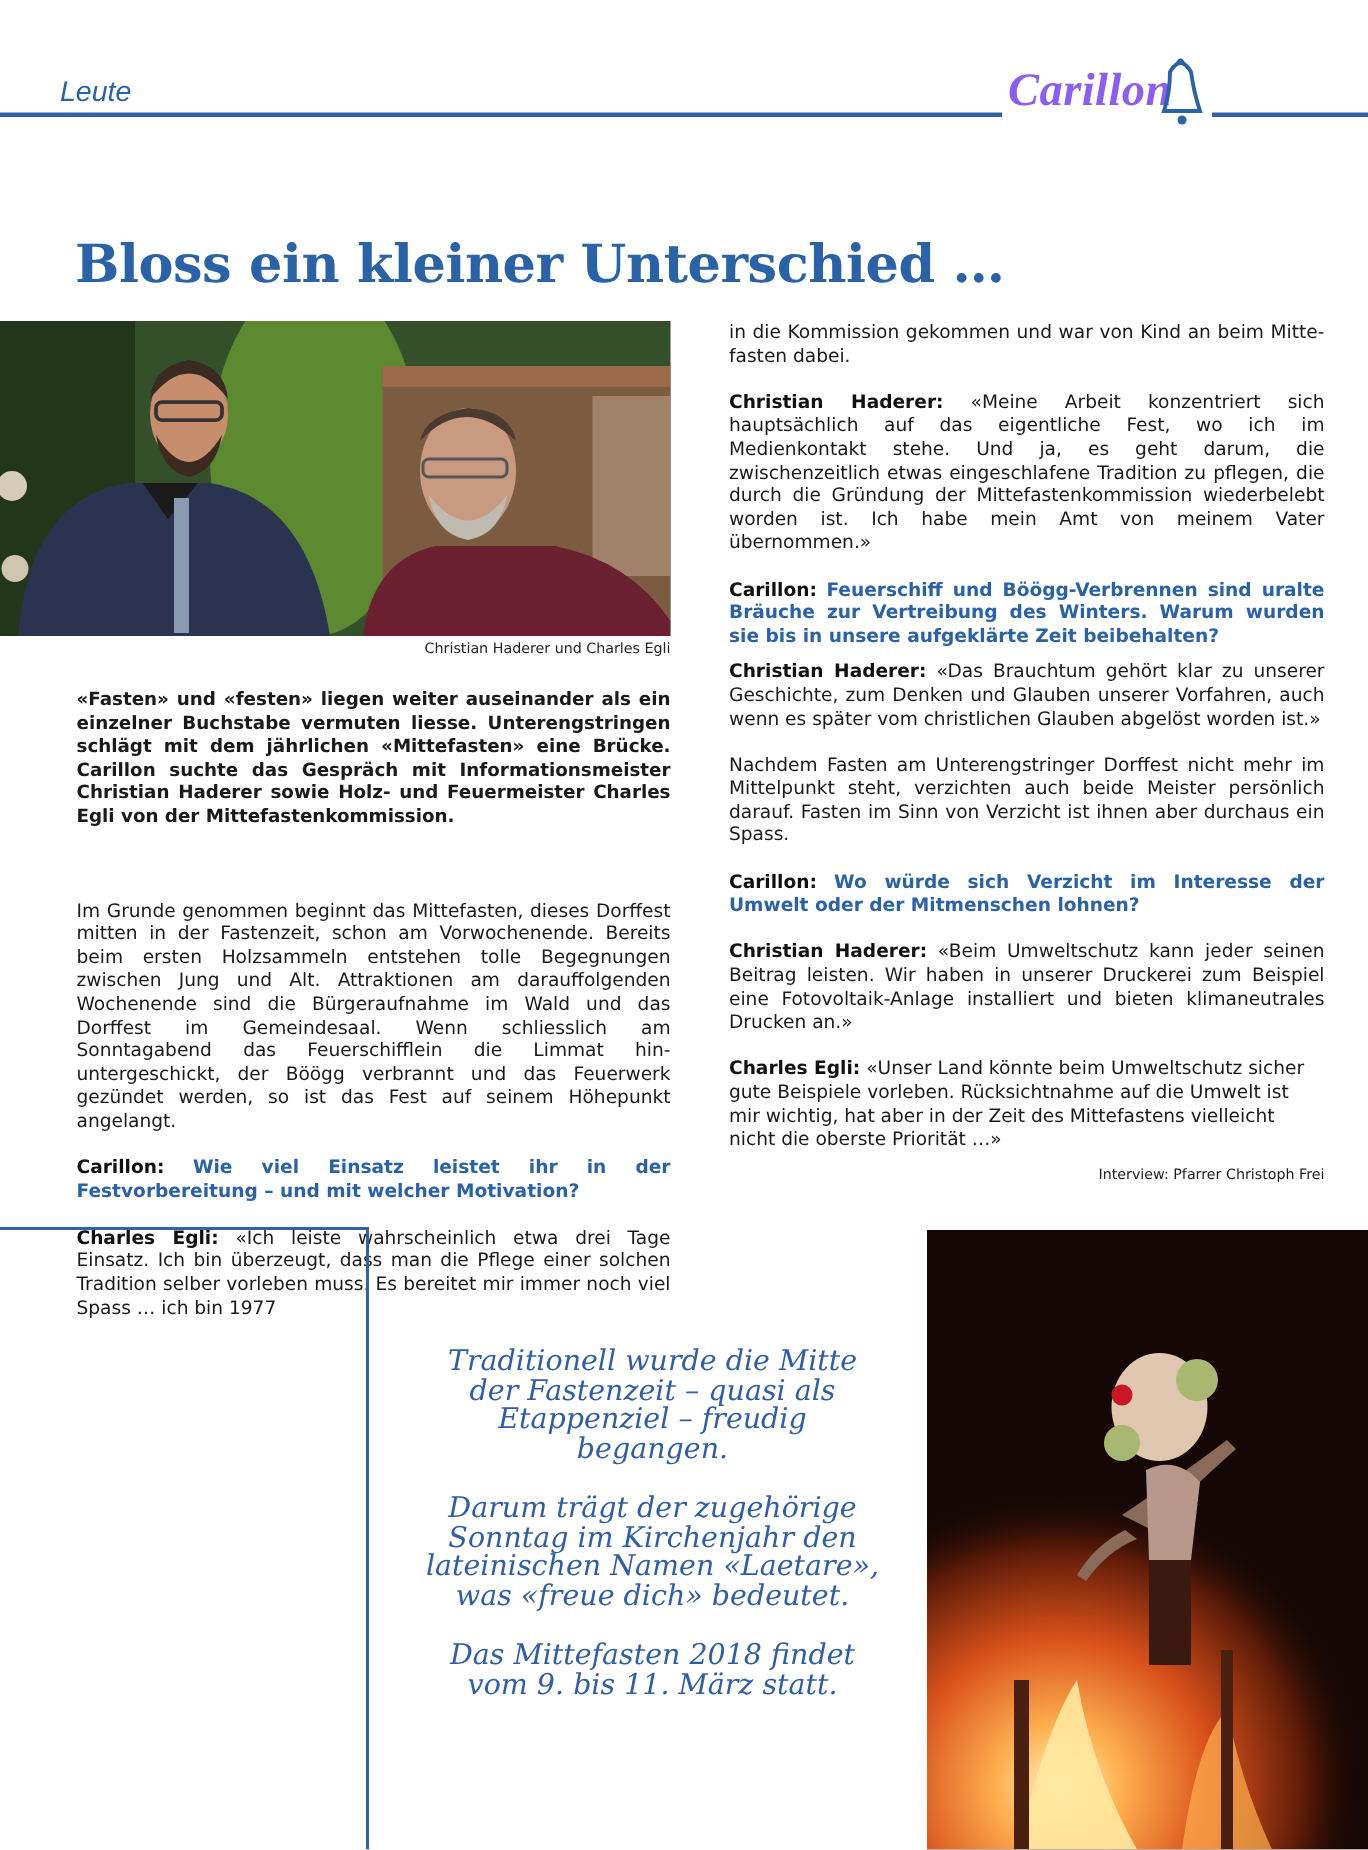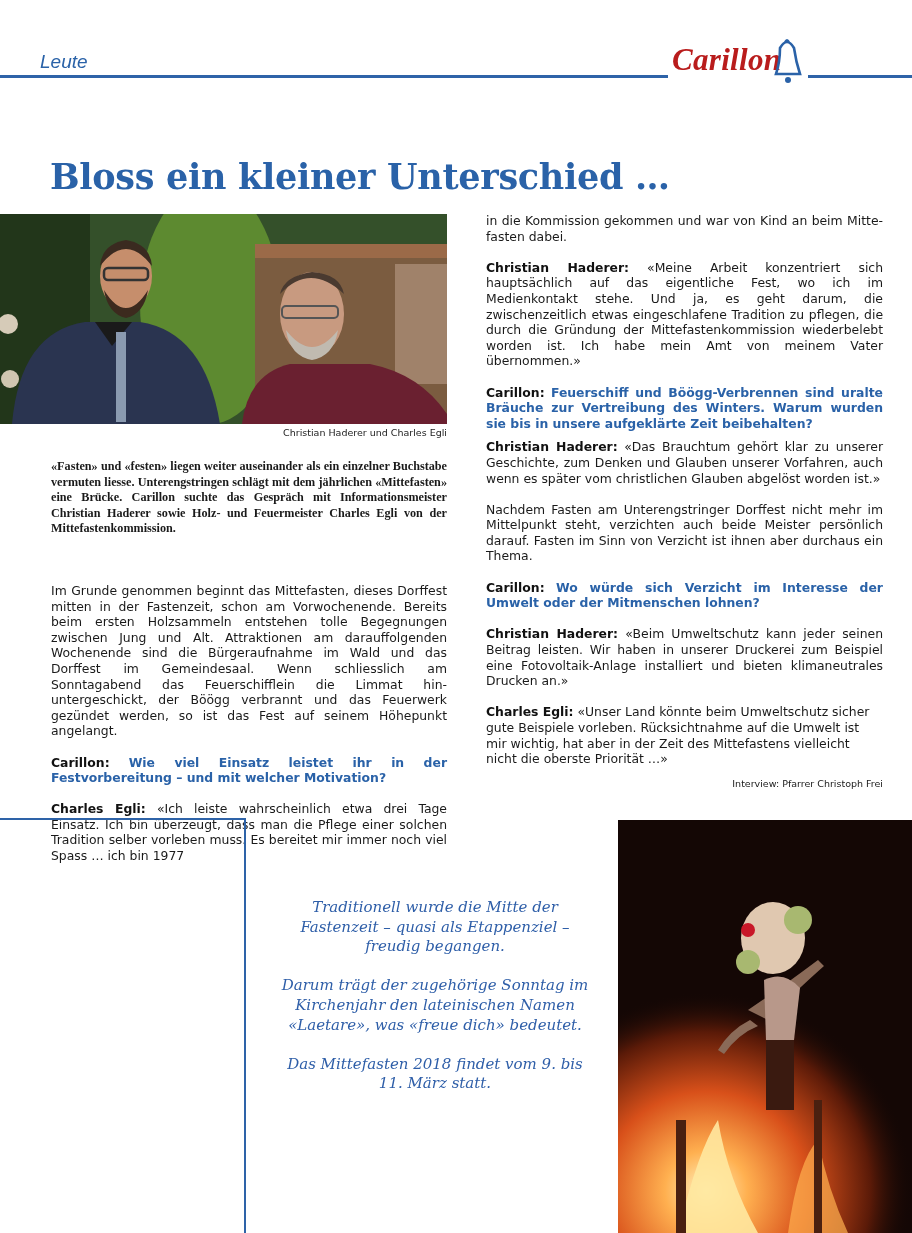--- a/index.html
+++ b/index.html
@@ -13,21 +13,21 @@
   }
   .header-rule {
     position: absolute; left: 0; top: 75px; width: 912px; height: 3px; background: #2e63a8;
   }
   .logo {
     position: absolute; left: 668px; top: 38px; height: 50px; width: 140px;
     background: #fff; padding-left: 4px;
   }
   .logo-text {
     font-family: "Liberation Serif", serif; font-style: italic; font-weight: bold;
-    font-size: 31px; color: #b91c1c; letter-spacing: 0.3px; line-height: 44px;
+    font-size: 31px; color: #8b5cf6; letter-spacing: 0.3px; line-height: 44px;
   }
   .logo svg { position: absolute; left: 104px; top: 0; }
 
   .title {
     position: absolute; left: 50px; top: 156px;
     font-family: "DejaVu Serif", serif; 
     font-size: 35px; color: #2a62a8; letter-spacing: -0.3px;
   }
 
   .photo-top {
@@ -36,35 +36,35 @@
   }
   .caption {
     position: absolute; right: 465px; top: 427px;
     font-size: 9.5px; color: #222; text-align: right;
   }
 
   .col { position: absolute; font-size: 12.4px; line-height: 15.6px; text-align: justify; }
   .col p { margin-bottom: 15.6px; }
   .col-left { left: 51px; top: 459px; width: 396px; }
   .col-right { left: 486px; top: 213px; width: 397px; }
-  .lead { font-weight: bold; font-size: 12.2px; font-family: Liberation Serif, serif; }
+  .lead { font-weight: bold; font-size: 12.2px; }
   .spk { font-weight: bold; color: #111; }
   .q { font-weight: bold; color: #2a62a8; }
   .gap-lead { margin-bottom: 46px !important; }
   .credit {
     text-align: right; font-size: 9.5px; margin-top: -6px;
   }
 
   .frame-h { position: absolute; left: 0; top: 818px; width: 246px; height: 2px; background: #2e63a8; }
   .frame-v { position: absolute; left: 244px; top: 818px; width: 2px; height: 415px; background: #2e63a8; }
 
   .quote {
     position: absolute; left: 280px; top: 898px; width: 310px;
     font-family: "DejaVu Serif", serif; font-style: italic;
-    font-size: 15px; line-height: 19.6px; color: #2e5ea8; text-align: center;
+    font-size: 19px; line-height: 19.6px; color: #2e5ea8; text-align: center;
   }
   .quote p { margin-bottom: 19.6px; }
 
   .photo-fire {
     position: absolute; left: 618px; top: 820px; width: 294px; height: 413px; overflow: hidden;
     background: #150805;
   }
 </style>
 </head>
 <body>
@@ -128,21 +128,21 @@
     <span>«Meine Arbeit konzentriert sich hauptsächlich auf das eigentliche Fest, wo ich im Medienkontakt stehe. Und ja, es geht darum, die zwischenzeitlich etwas eingeschlafene Tradition zu pflegen, die durch die Gründung der Mittefastenkommission wiederbelebt worden ist. Ich habe mein Amt von meinem Vater übernommen.»</span>
   </p>
   <p style="margin-bottom:8px">
     <span class="spk">Carillon:</span>
     <span class="q">Feuerschiff und Böögg-Verbrennen sind uralte Bräuche zur Vertreibung des Winters. Warum wurden sie bis in unsere aufge­klärte Zeit beibehalten?</span>
   </p>
   <p>
     <span class="spk">Christian Haderer:</span>
     <span>«Das Brauchtum gehört klar zu unserer Geschichte, zum Denken und Glauben unserer Vorfahren, auch wenn es später vom christlichen Glauben abgelöst worden ist.»</span>
   </p>
-  <p>Nachdem Fasten am Unterengstringer Dorffest nicht mehr im Mit­telpunkt steht, verzichten auch beide Meister persönlich darauf. Fasten im Sinn von Verzicht ist ihnen aber durchaus ein Thema.</p>
+  <p>Nachdem Fasten am Unterengstringer Dorffest nicht mehr im Mit­telpunkt steht, verzichten auch beide Meister persönlich darauf. Fasten im Sinn von Verzicht ist ihnen aber durchaus ein Spass.</p>
   <p>
     <span class="spk">Carillon:</span>
     <span class="q">Wo würde sich Verzicht im Interesse der Umwelt oder der Mitmenschen lohnen?</span>
   </p>
   <p>
     <span class="spk">Christian Haderer:</span>
     <span>«Beim Umweltschutz kann jeder seinen Beitrag leisten. Wir haben in unserer Druckerei zum Beispiel eine Fotovol­taik-Anlage installiert und bieten klimaneutrales Drucken an.»</span>
   </p>
   <p style="text-align:left">
     <span class="spk">Charles Egli:</span>

